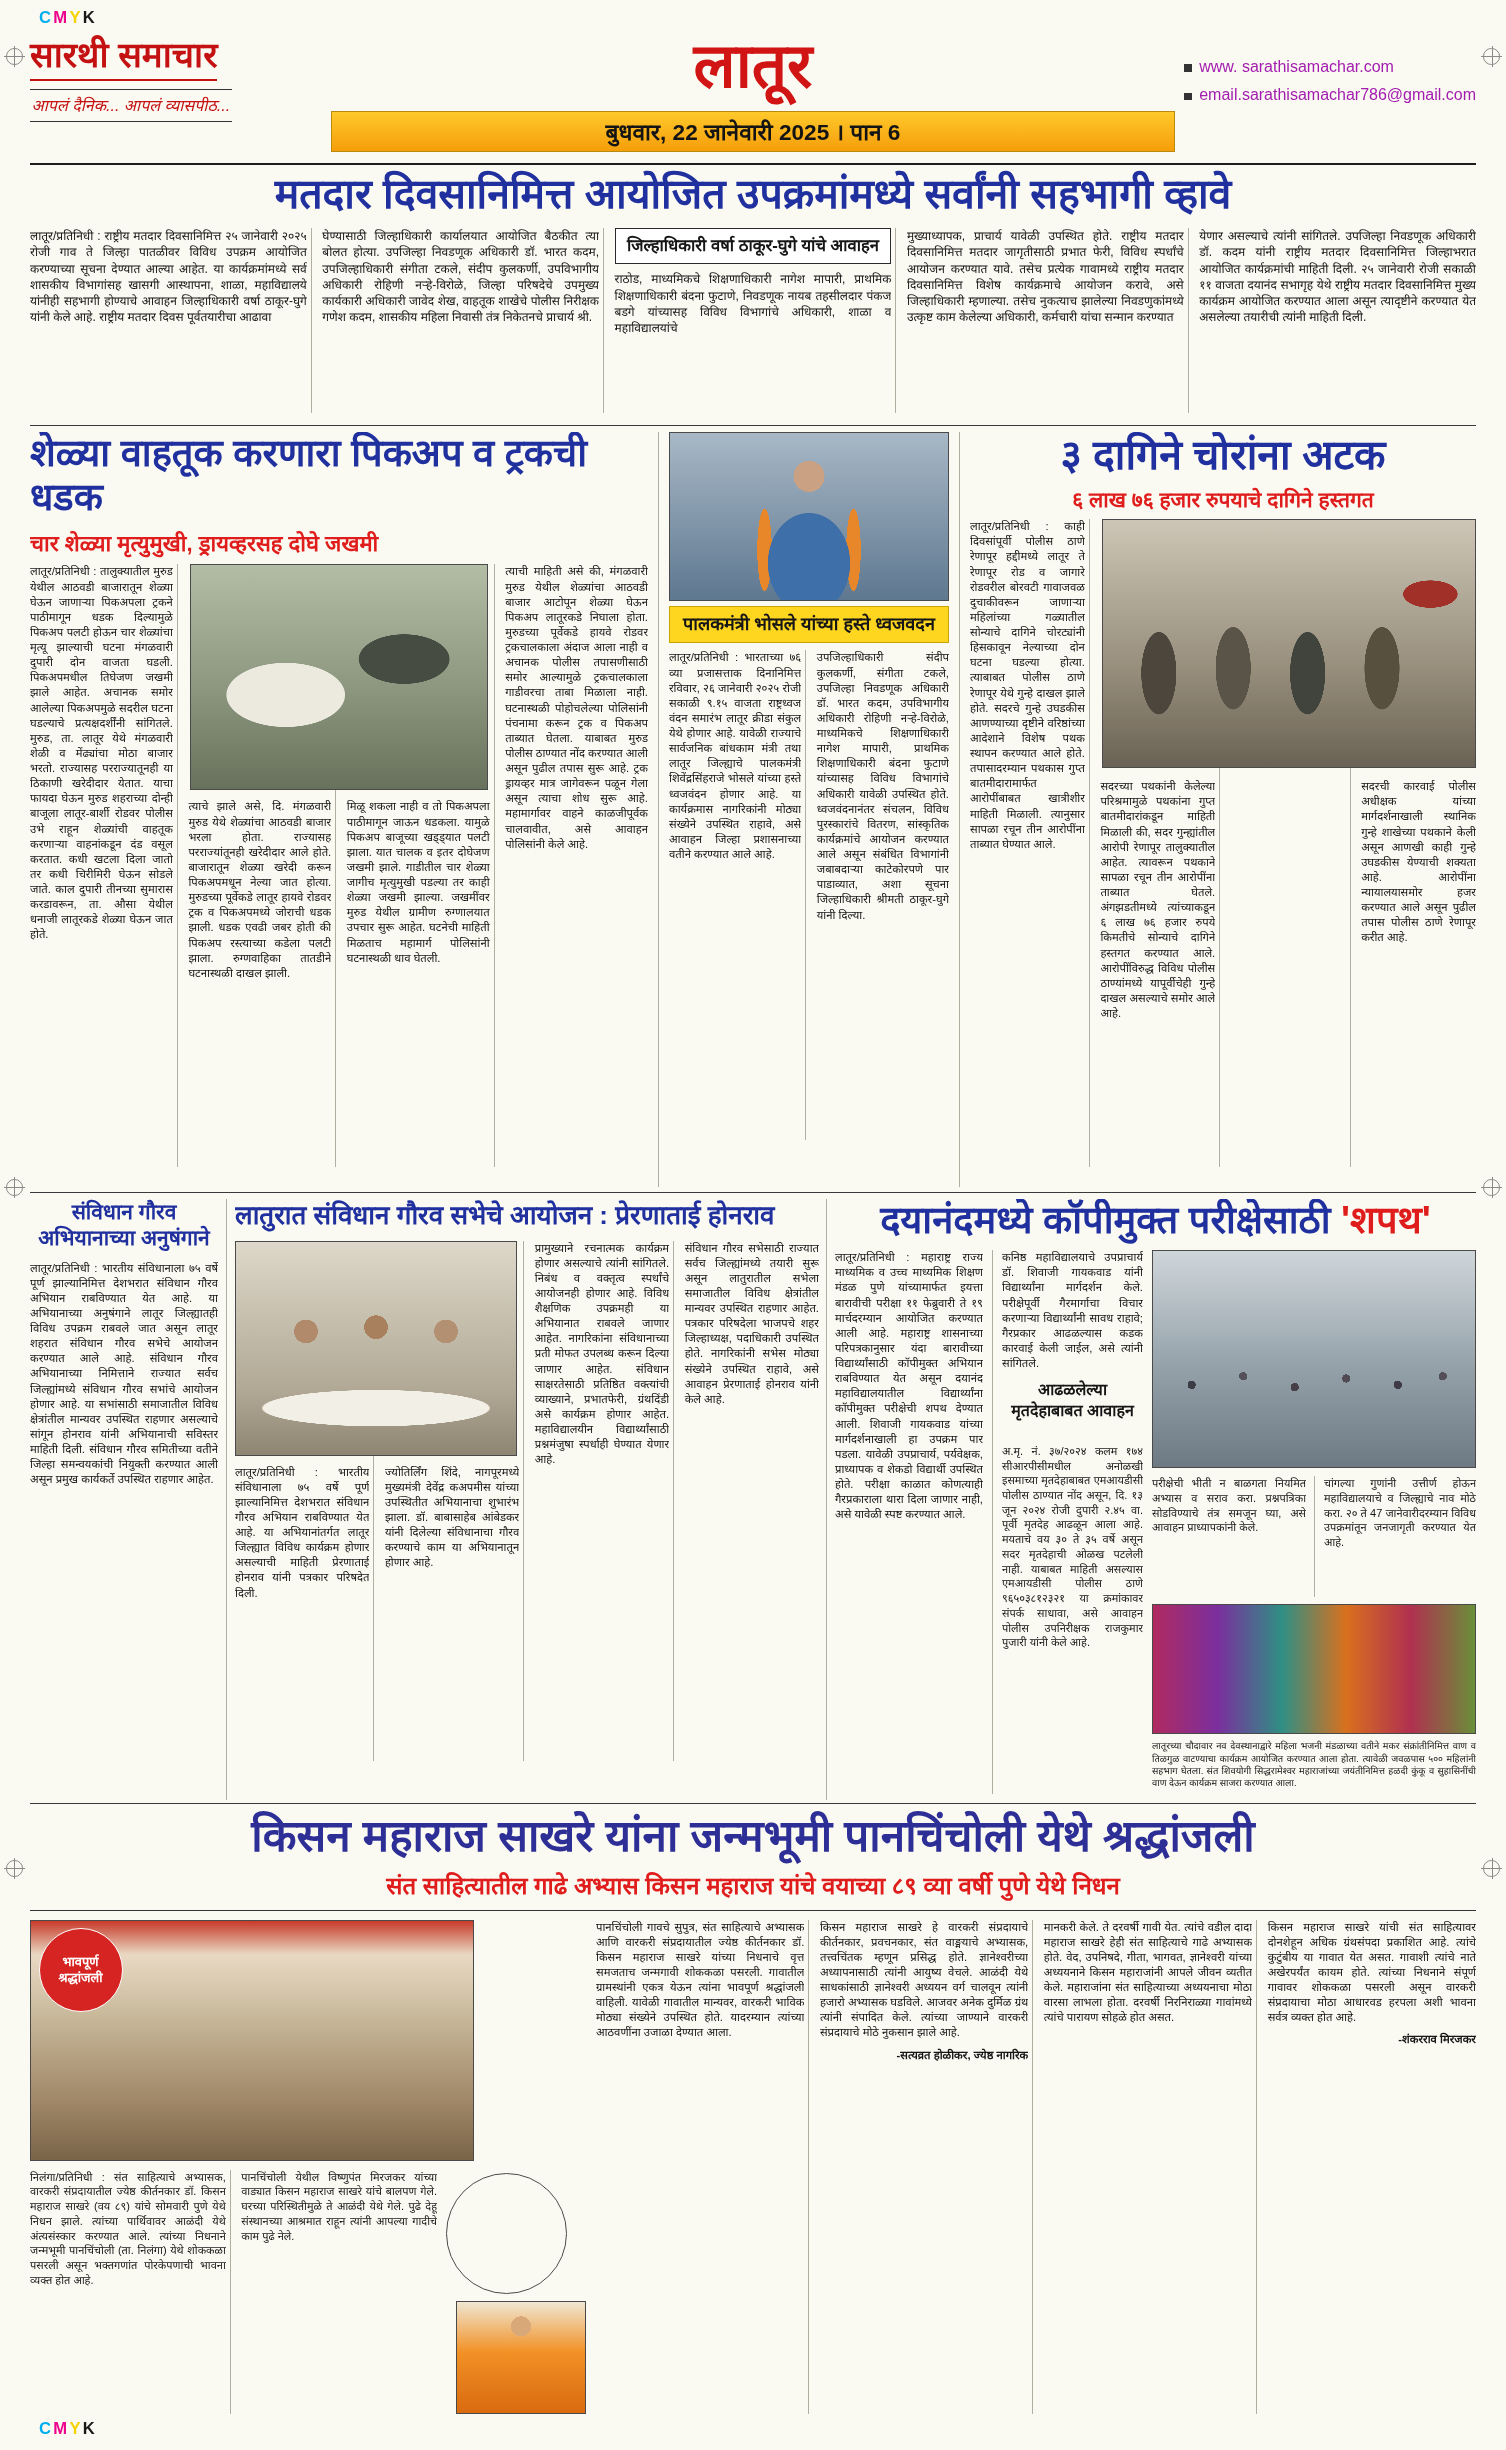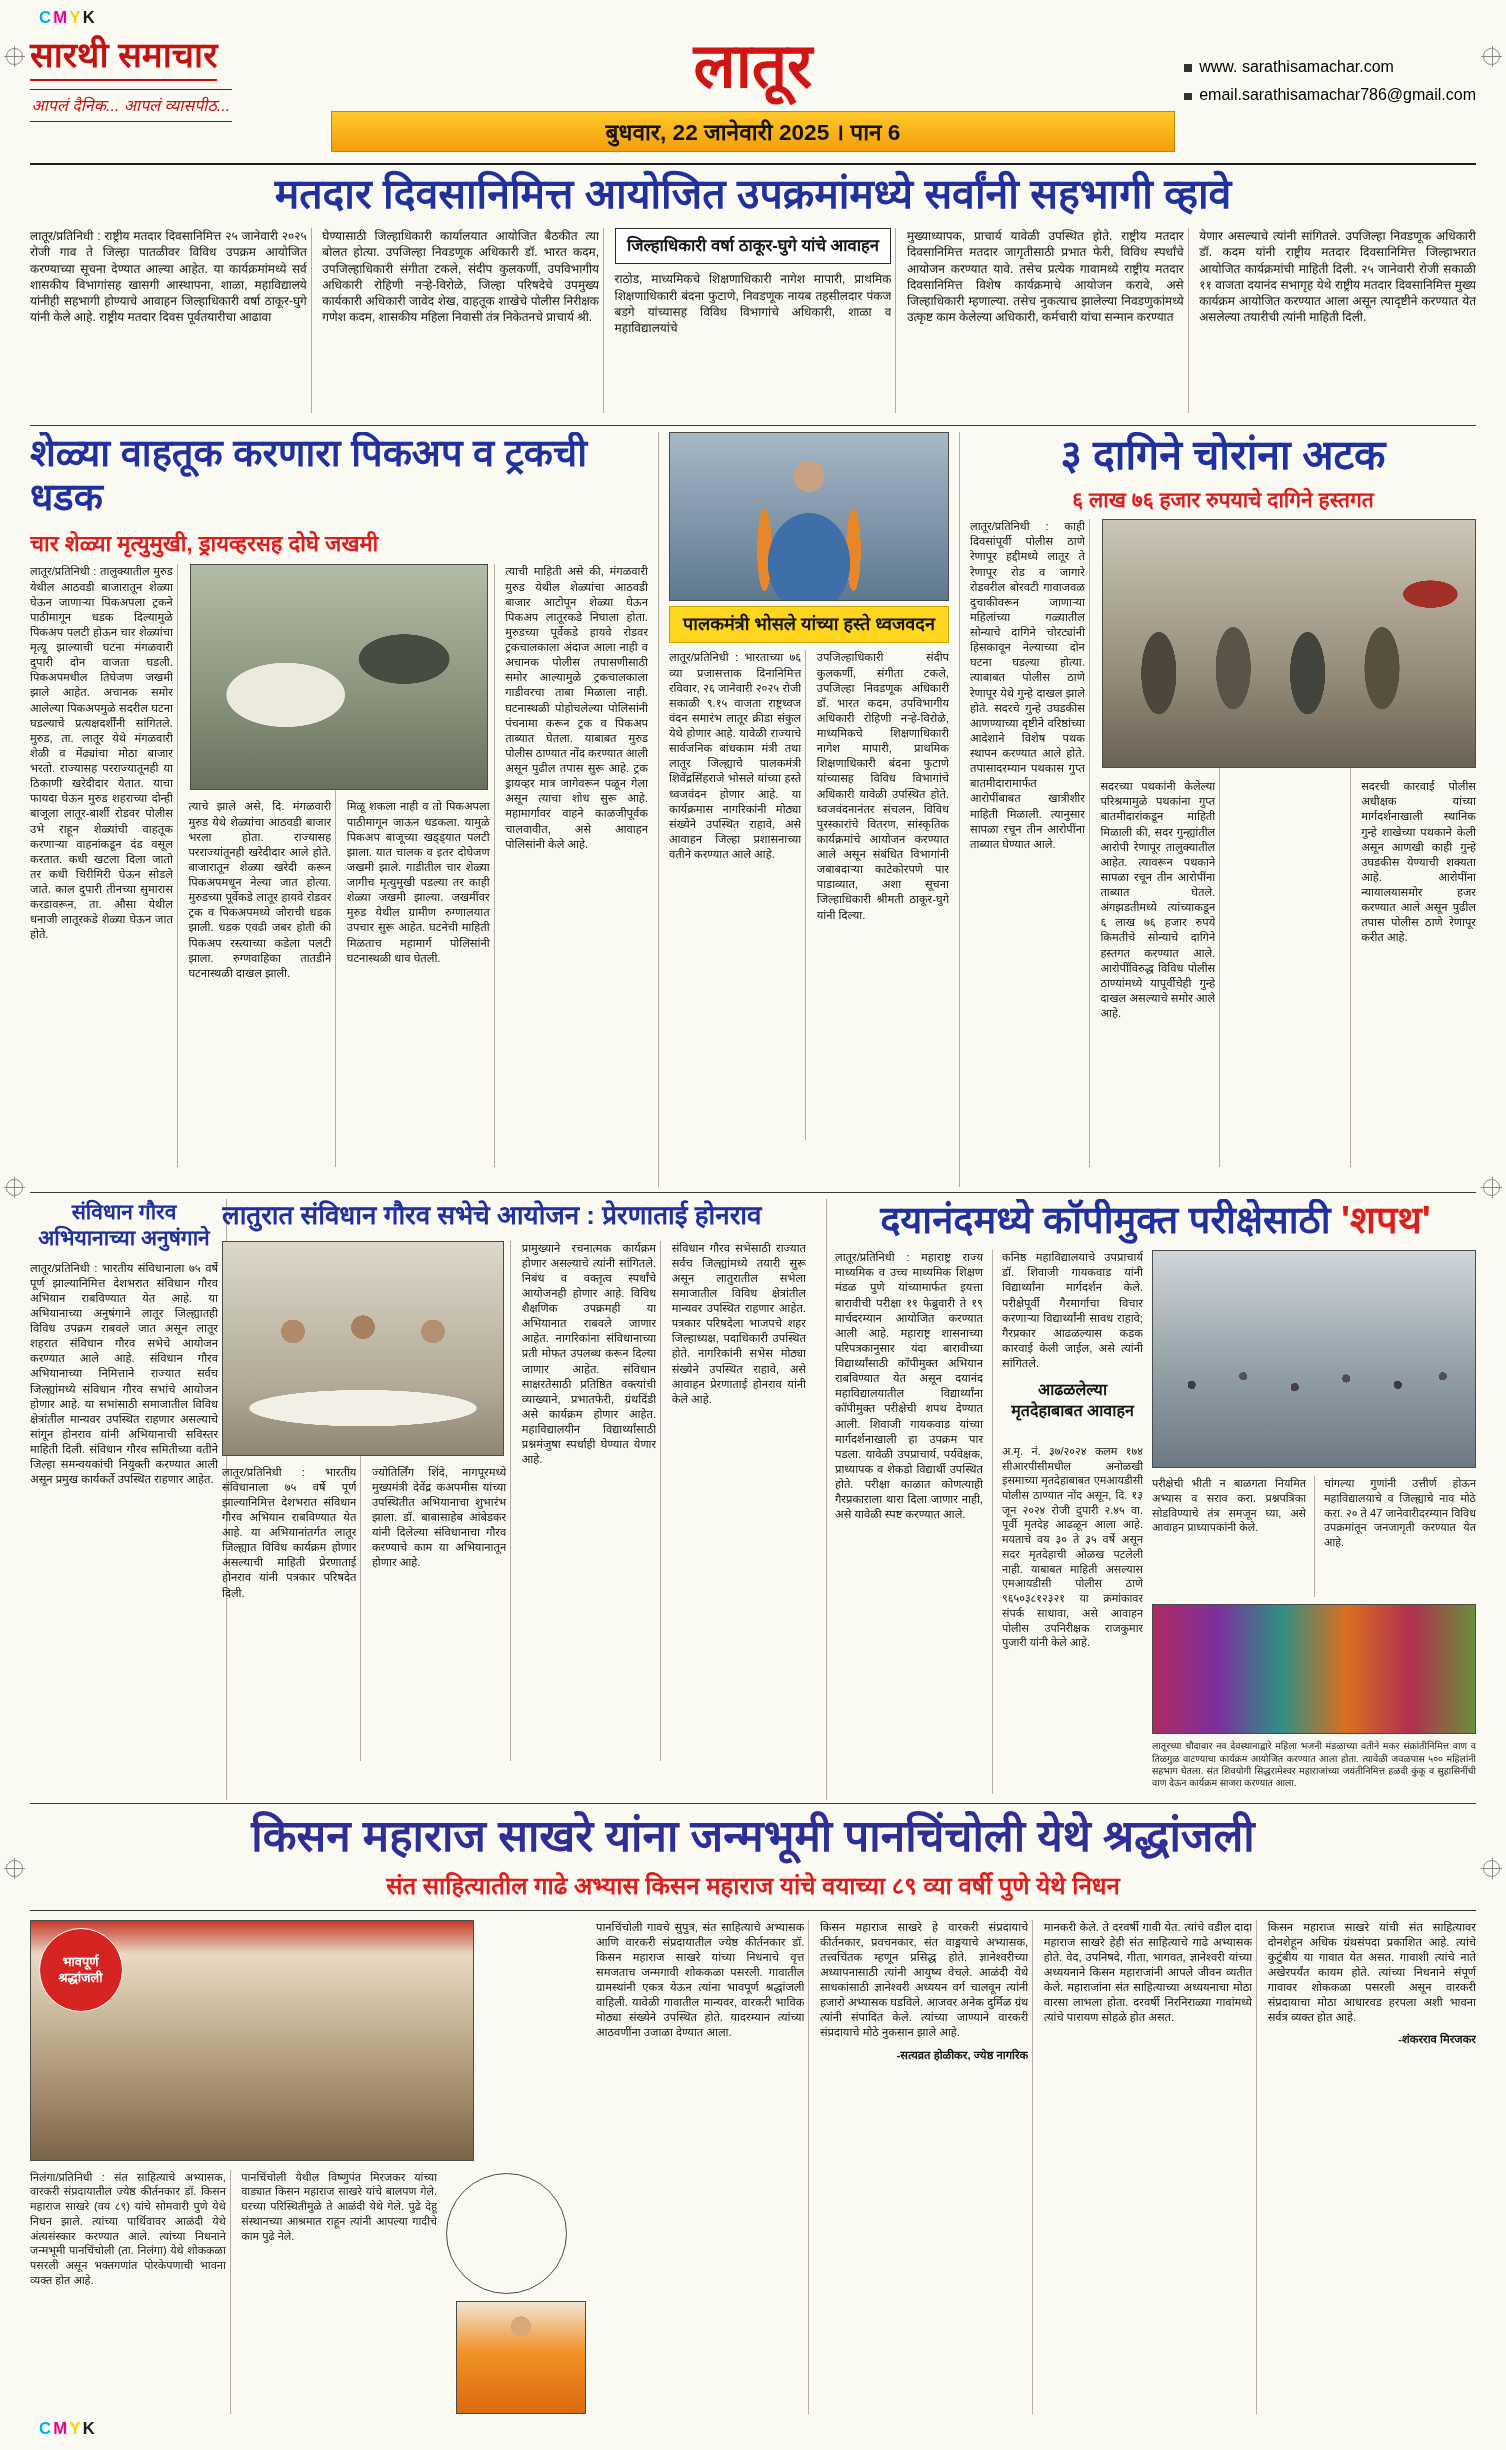--- a/index.html
+++ b/index.html
@@ -26,21 +26,21 @@
 .cmyk{font-weight:bold;font-size:16.6px;letter-spacing:2.3px}
 .cmyk .c{color:#00aeef}.cmyk .m{color:#ec008c}.cmyk .y{color:#f5d300}.cmyk .k{color:#1a1a1a}
 .brand-name{font-size:35px;font-weight:800;color:#c41212;border-bottom:2.3px solid #c41212;
   display:inline-block;padding-bottom:4.5px;line-height:1.1}
 .brand-tag{font-size:16px;color:#c41212;margin-top:7.5px;font-style:italic;
   border-top:1.1px solid #333;border-bottom:1.1px solid #333;padding:4.5px 1.5px;display:inline-block}
 .edition{font-size:62px;font-weight:800;color:#d11515;line-height:1}
 .datebar{position:absolute;left:301px;top:78px;width:844px;height:41px;
   background:linear-gradient(180deg,#ffc92b,#f59e0a);border:0.8px solid #b98a10;
   display:flex;align-items:center;justify-content:center;font-size:22.6px;font-weight:800;color:#141414}
-.contact{position:absolute;right:0;top:19.6px;font-size:16px;line-height:1.8;color:#000000}
+.contact{position:absolute;right:0;top:19.6px;font-size:16px;line-height:1.8;color:#a21caf}
 .sqbullet{display:inline-block;width:7.5px;height:7.5px;background:#333;margin-right:7.5px}
 .h-lead{font-size:41px;line-height:1.12;font-weight:800}
 .h-sec{font-weight:800;line-height:1.15}
 .subhead-red{font-weight:800;color:#e01d1d}
 .box-head{border:1.9px solid #2a2a2a;padding:6px 7.5px;font-weight:800;font-size:16.6px;
   line-height:1.3;text-align:center;margin-bottom:7.5px;background:#fff}
 .caption-yellow{background:#ffd61f;border:0.8px solid #c9a400;font-weight:800;font-size:18px;
   line-height:1.3;text-align:center;padding:6px 4.5px}
 .badge-circle{position:absolute;left:7.5px;top:7.5px;width:84px;height:84px;border-radius:50%;
   background:#d62422;color:#fff;display:flex;align-items:center;justify-content:center;
@@ -180,21 +180,21 @@
 
   <div class="abs" style="left:30px;top:1199px;width:1446px;height:601px">
     <div class="vsep" style="left:196px"></div>
     <div class="vsep" style="left:796px"></div>
 
     <div class="acol" style="left:0;top:0;width:188px;height:601px">
       <h3 class="h-sec blue center" style="font-size:21px;line-height:1.25">संविधान गौरव अभियानाच्या अनुषंगाने</h3>
       <p class="bt" style="font-size:11.3px;margin-top:9px">लातूर/प्रतिनिधी : भारतीय संविधानाला ७५ वर्षे पूर्ण झाल्यानिमित्त देशभरात संविधान गौरव अभियान राबविण्यात येत आहे. या अभियानाच्या अनुषंगाने लातूर जिल्ह्यातही विविध उपक्रम राबवले जात असून लातूर शहरात संविधान गौरव सभेचे आयोजन करण्यात आले आहे. संविधान गौरव अभियानाच्या निमित्ताने राज्यात सर्वच जिल्ह्यांमध्ये संविधान गौरव सभांचे आयोजन होणार आहे. या सभांसाठी समाजातील विविध क्षेत्रांतील मान्यवर उपस्थित राहणार असल्याचे सांगून होनराव यांनी अभियानाची सविस्तर माहिती दिली. संविधान गौरव समितीच्या वतीने जिल्हा समन्वयकांची नियुक्ती करण्यात आली असून प्रमुख कार्यकर्ते उपस्थित राहणार आहेत.</p>
     </div>
 
-    <div class="acol" style="left:192px;top:0;width:584px;height:601px">
+    <div class="acol" style="left:205px;top:0;width:584px;height:601px">
       <h3 class="h-sec blue" style="font-size:26px;line-height:1.25">लातुरात संविधान गौरव सभेचे आयोजन : प्रेरणाताई होनराव</h3>
       <div style="position:relative;height:520px;margin-top:9px;overflow:hidden">
         <div class="photo" style="left:0;top:0;width:282px;height:215px;background:
           radial-gradient(ellipse 188px 30px at 50% 78%, #f2efe6 0%, #f2efe6 60%, rgba(0,0,0,0) 61%),
           radial-gradient(circle 19.6px at 25% 42%, #b08a6a 0%, #b08a6a 60%, rgba(0,0,0,0) 61%),
           radial-gradient(circle 19.6px at 50% 40%, #a8805e 0%, #a8805e 60%, rgba(0,0,0,0) 61%),
           radial-gradient(circle 19.6px at 75% 42%, #b49072 0%, #b49072 60%, rgba(0,0,0,0) 61%),
           linear-gradient(180deg,#ded8ca 0%,#b0a894 70%,#8e8672 100%)"></div>
         <div class="cols" style="height:100%">
           <div style="padding-top:224px">

